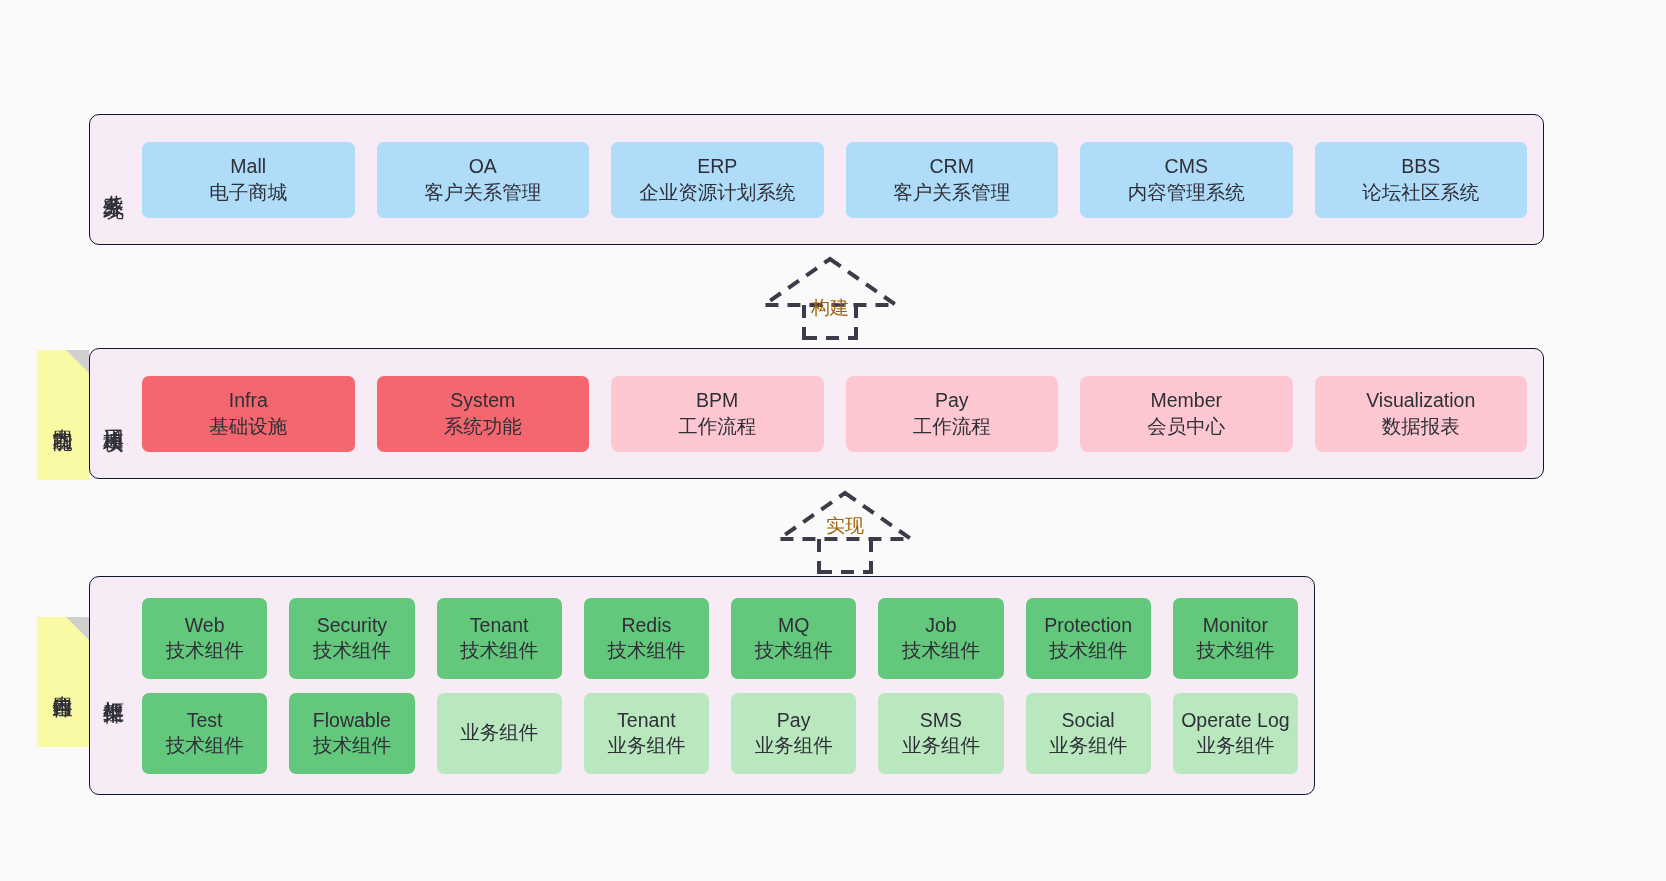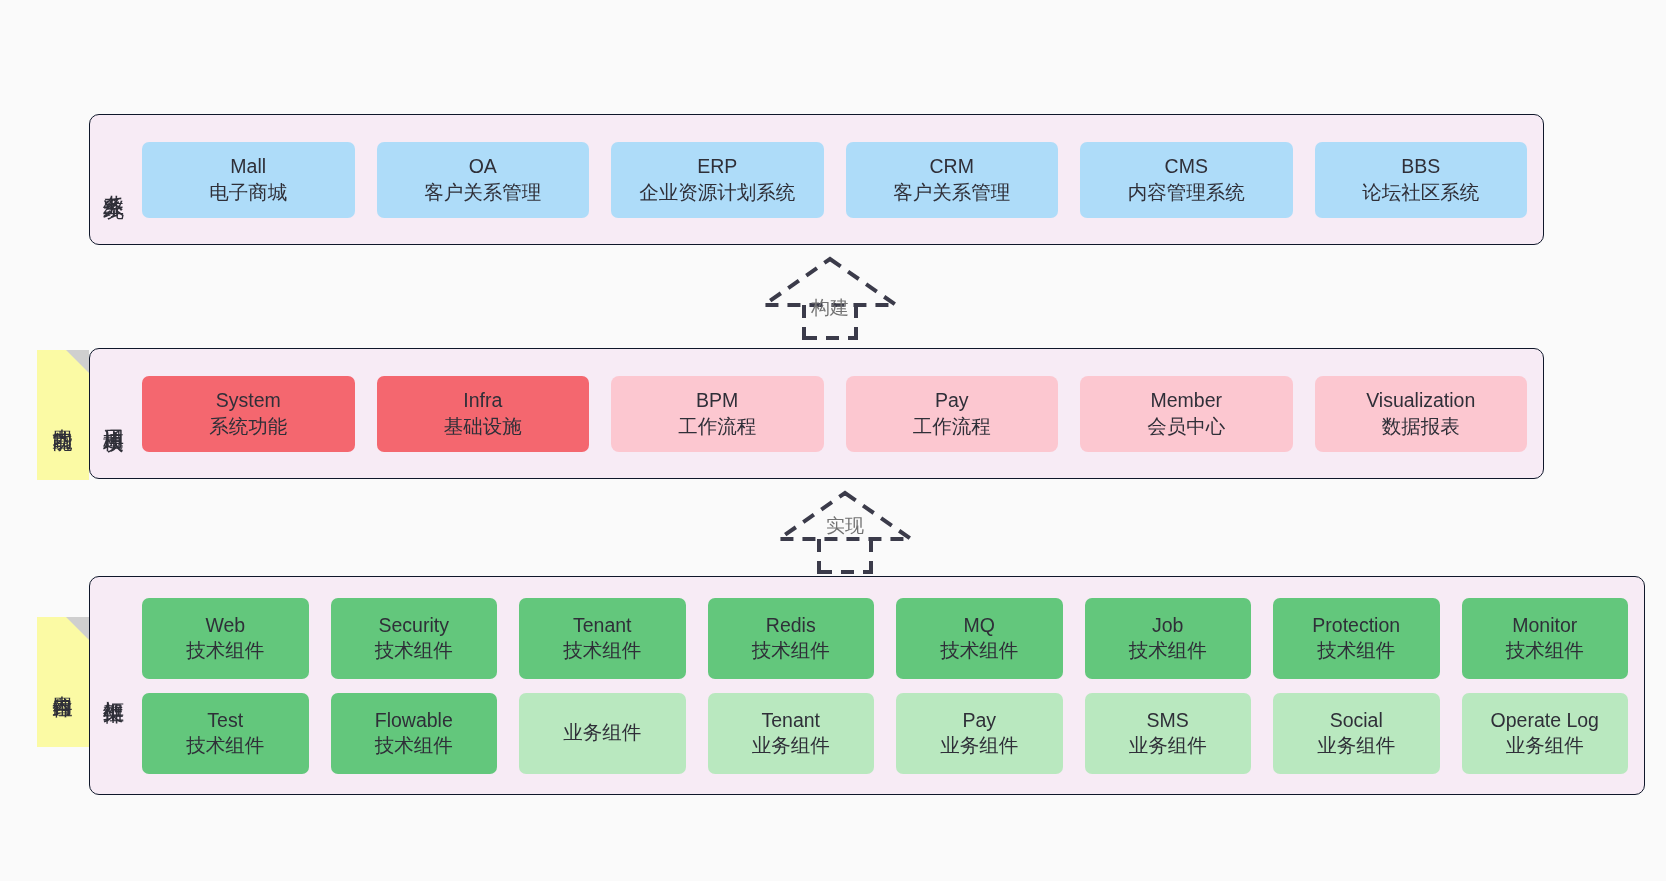--- a/index.html
+++ b/index.html
@@ -119,21 +119,21 @@
   
   .connector {
     position: absolute;
   }
   .connector svg { display: block; }
   .connector .conn-label {
     position: absolute;
     left: 50%;
     transform: translateX(-50%);
     font-size: 19px;
-    color: #737373;
+    color: #a16207;
     background: transparent;
     white-space: nowrap;
     user-select: none;
   }
 </style>
 </head>
 <body>
 
 <div id="stage">
 
@@ -180,26 +180,26 @@
   <div class="sticky" id="sticky-common" style="left:37px; top:350px; width:52px; height:130px;">
     <span class="fold"></span>
     <span>内置功能</span>
   </div>
 
   <div class="layer" id="layer-common" style="left:89px; top:348px; width:1455px; height:131px;">
     <div class="layer-label">通用模块</div>
     <div class="cards">
       <div class="card-row" id="row-common" style="height:76px;">
           <div class="card c-red">
+            <span class="t-en">Infra</span>
+            <span class="t-cn">基础设施</span>
+          </div>
+          <div class="card c-red">
             <span class="t-en">System</span>
             <span class="t-cn">系统功能</span>
-          </div>
-          <div class="card c-red">
-            <span class="t-en">Infra</span>
-            <span class="t-cn">基础设施</span>
           </div>
           <div class="card c-pink">
             <span class="t-en">BPM</span>
             <span class="t-cn">工作流程</span>
           </div>
           <div class="card c-pink">
             <span class="t-en">Pay</span>
             <span class="t-cn">工作流程</span>
           </div>
           <div class="card c-pink">
@@ -220,21 +220,21 @@
       <path d="M47 50 L47 85 M99 50 L99 85 M47 83 L99 83" fill="none" stroke="#3b3b4a" stroke-width="4" stroke-dasharray="13 9" stroke-linecap="butt"></path>
     </svg>
     <span class="conn-label" style="top:24px;">实现</span>
   </div>
 
   <div class="sticky" id="sticky-framework" style="left:37px; top:617px; width:52px; height:130px;">
     <span class="fold"></span>
     <span>内置组件</span>
   </div>
 
-  <div class="layer" id="layer-framework" style="left:89px; top:576px; width:1556px; height:219px;">
+  <div class="layer" id="layer-framework" style="left:89px; top:576px; width:1226px; height:219px;">
     <div class="layer-label">框架组件</div>
     <div class="cards">
       <div class="card-row" id="row-fw1" style="height:81px;">
           <div class="card c-green">
             <span class="t-en">Web</span>
             <span class="t-cn">技术组件</span>
           </div>
           <div class="card c-green">
             <span class="t-en">Security</span>
             <span class="t-cn">技术组件</span>

